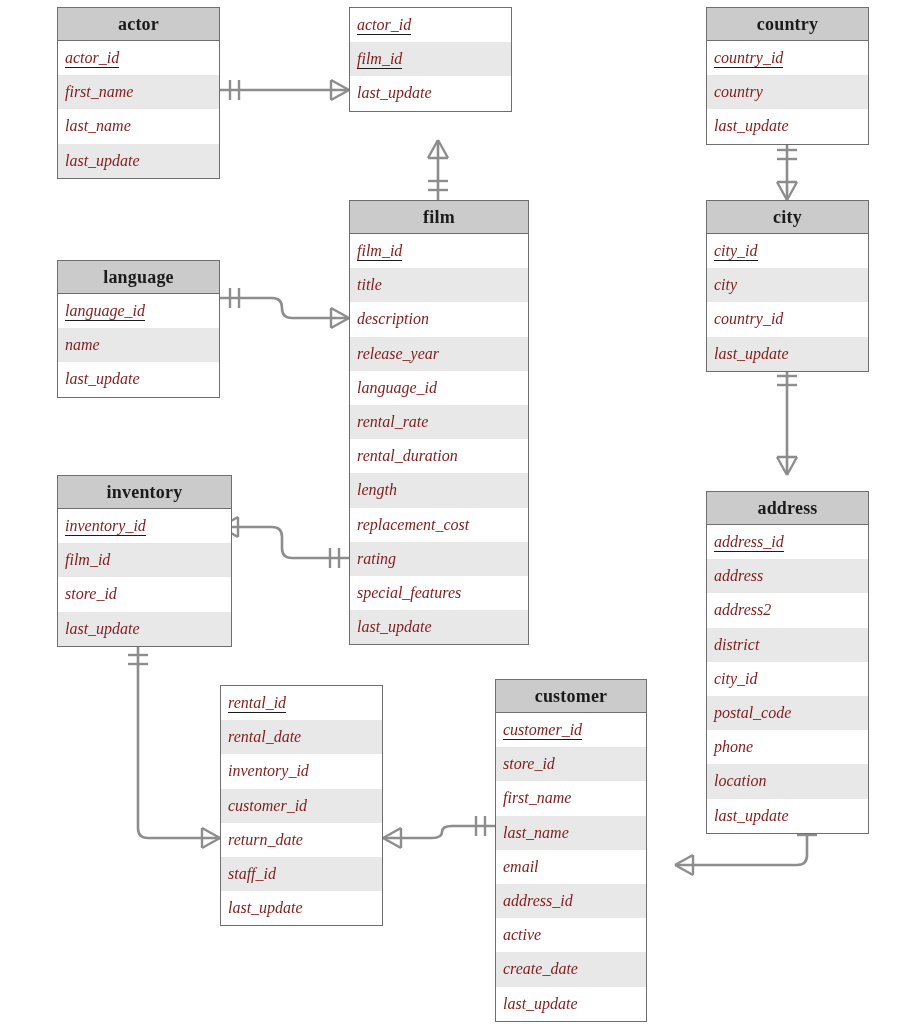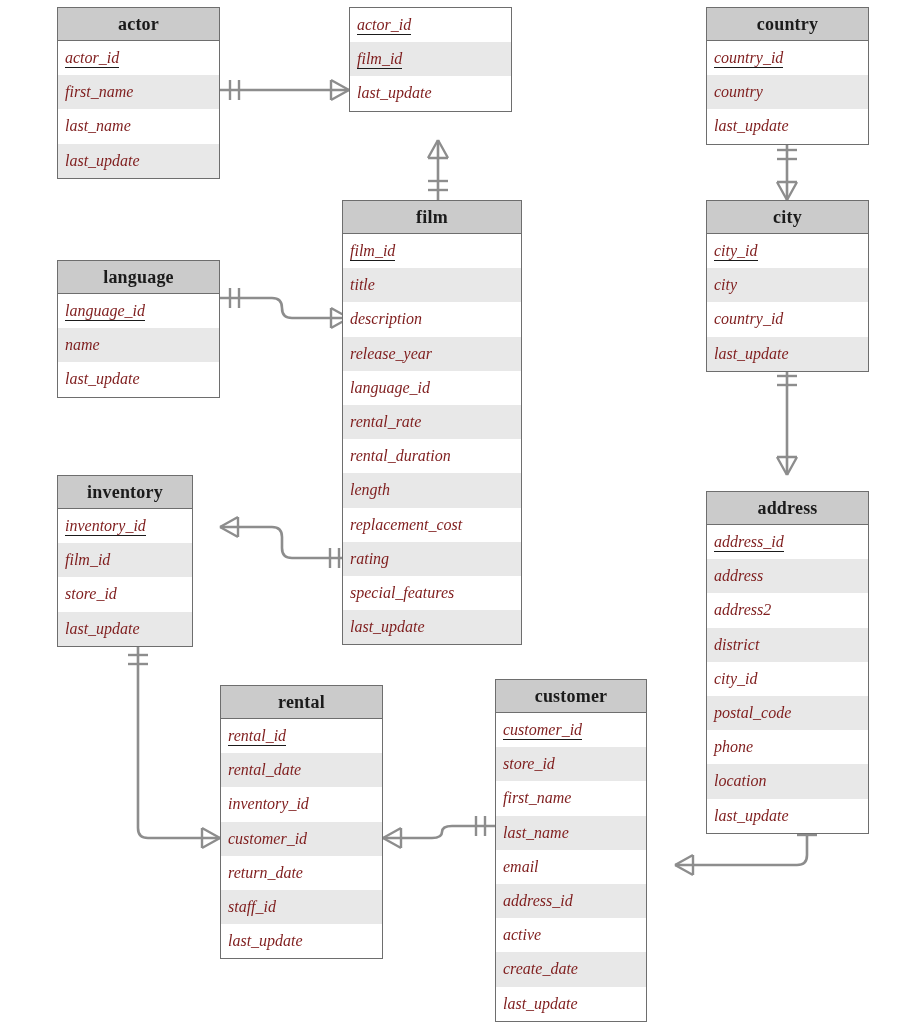--- a/index.html
+++ b/index.html
@@ -162,21 +162,21 @@
         <div class="attr pk"><span class="nm">country_id</span></div>
         <div class="attr alt"><span class="nm">country</span></div>
         <div class="attr"><span class="nm">last_update</span></div>
       </div>
       <div class="entity" style="left: 57px; top: 249px; width: 163px; margin-top: 11px;">
         <div class="entity-title">language</div>
         <div class="attr pk"><span class="nm">language_id</span></div>
         <div class="attr alt"><span class="nm">name</span></div>
         <div class="attr"><span class="nm">last_update</span></div>
       </div>
-      <div class="entity" style="left: 342px; top: 200px; width: 180px;">
+      <div class="entity" style="left: 349px; top: 200px; width: 180px;">
         <div class="entity-title">film</div>
         <div class="attr pk"><span class="nm">film_id</span></div>
         <div class="attr alt"><span class="nm">title</span></div>
         <div class="attr"><span class="nm">description</span></div>
         <div class="attr alt"><span class="nm">release_year</span></div>
         <div class="attr"><span class="nm">language_id</span></div>
         <div class="attr alt"><span class="nm">rental_rate</span></div>
         <div class="attr"><span class="nm">rental_duration</span></div>
         <div class="attr alt"><span class="nm">length</span></div>
         <div class="attr"><span class="nm">replacement_cost</span></div>
@@ -184,41 +184,40 @@
         <div class="attr"><span class="nm">special_features</span></div>
         <div class="attr alt"><span class="nm">last_update</span></div>
       </div>
       <div class="entity" style="left: 706px; top: 200px; width: 163px;">
         <div class="entity-title">city</div>
         <div class="attr pk"><span class="nm">city_id</span></div>
         <div class="attr alt"><span class="nm">city</span></div>
         <div class="attr"><span class="nm">country_id</span></div>
         <div class="attr alt"><span class="nm">last_update</span></div>
       </div>
-      <div class="entity" style="left: 57px; top: 475px; width: 136px;">
+      <div class="entity" style="left: 57px; top: 475px; width: 175px;">
         <div class="entity-title">inventory</div>
         <div class="attr pk"><span class="nm">inventory_id</span></div>
         <div class="attr alt"><span class="nm">film_id</span></div>
         <div class="attr"><span class="nm">store_id</span></div>
         <div class="attr alt"><span class="nm">last_update</span></div>
       </div>
       <div class="entity" style="left: 706px; top: 475px; width: 163px; margin-top: 16px;">
         <div class="entity-title">address</div>
         <div class="attr pk"><span class="nm">address_id</span></div>
         <div class="attr alt"><span class="nm">address</span></div>
         <div class="attr"><span class="nm">address2</span></div>
         <div class="attr alt"><span class="nm">district</span></div>
         <div class="attr"><span class="nm">city_id</span></div>
         <div class="attr alt"><span class="nm">postal_code</span></div>
         <div class="attr"><span class="nm">phone</span></div>
         <div class="attr alt"><span class="nm">location</span></div>
         <div class="attr"><span class="nm">last_update</span></div>
       </div>
       <div class="entity" style="left: 220px; top: 685px; width: 163px;">
-        <div class="entity-title">rental</div>
         <div class="attr pk"><span class="nm">rental_id</span></div>
         <div class="attr alt"><span class="nm">rental_date</span></div>
         <div class="attr"><span class="nm">inventory_id</span></div>
         <div class="attr alt"><span class="nm">customer_id</span></div>
         <div class="attr"><span class="nm">return_date</span></div>
         <div class="attr alt"><span class="nm">staff_id</span></div>
         <div class="attr"><span class="nm">last_update</span></div>
       </div>
       <div class="entity" style="left: 495px; top: 679px; width: 152px;">
         <div class="entity-title">customer</div>

